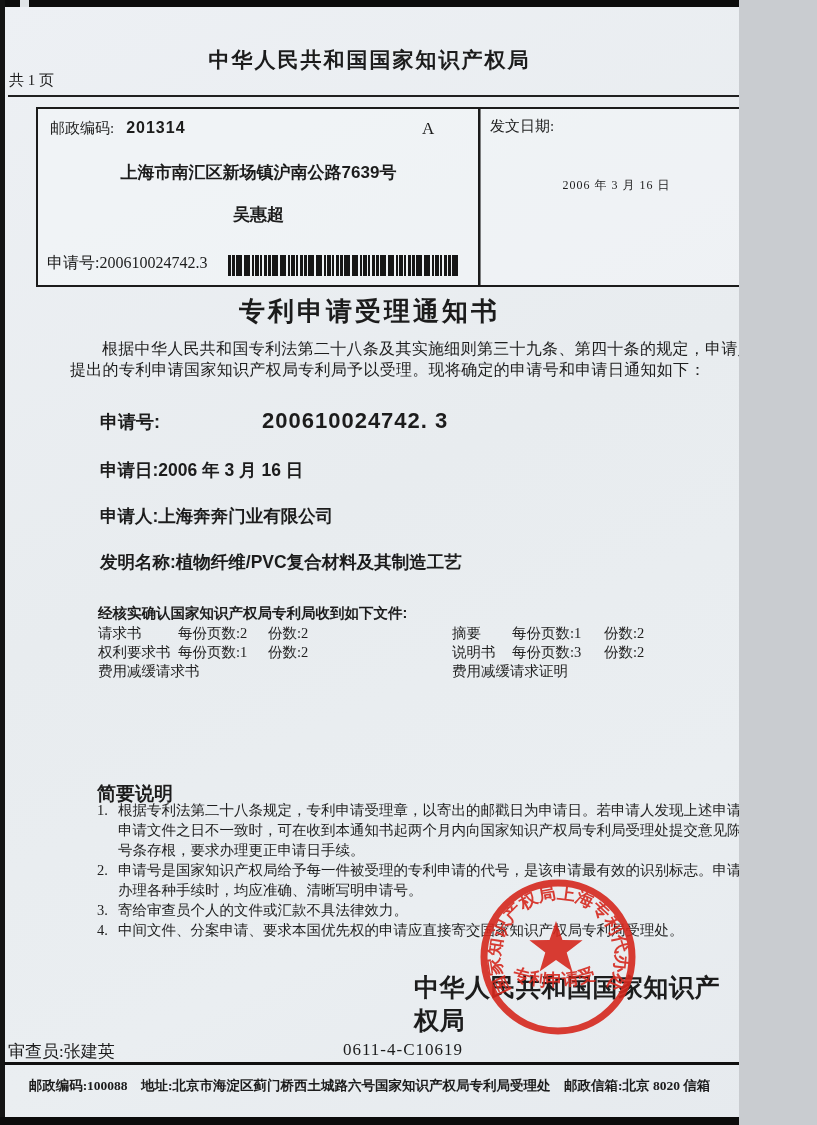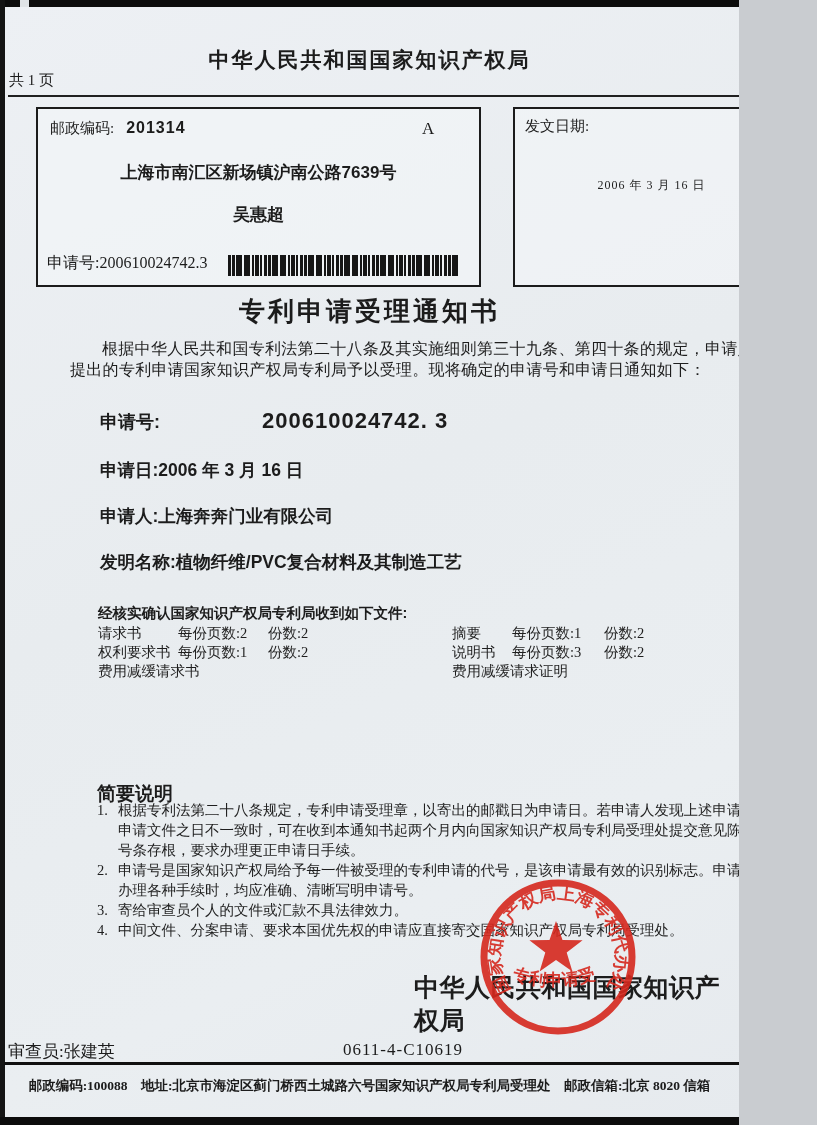--- a/index.html
+++ b/index.html
@@ -16,21 +16,21 @@
   .edge-top-notch{left:20px;top:0;width:9px;height:7px;background:#dfe3e6;}
   .edge-left{left:0;top:0;width:5px;height:1125px;background:#141414;}
   .edge-bottom{left:0;top:1117px;width:817px;height:8px;background:#0c0c0c;}
   
   .office-title{top:46px;left:0;width:100%;text-align:center;font-size:21px;letter-spacing:2px;font-weight:bold;}
   .page-count{top:71px;left:9px;font-size:15px;}
   .header-rule{top:95px;left:8px;width:795px;height:2px;background:#202020;}
   
   .box{border:2px solid #1b1b1b;background:rgba(246,248,250,0.45);}
   .box-left{left:36px;top:107px;width:441px;height:176px;}
-  .box-right{left:513px;top:107px;width:273px;height:176px;}
+  .box-right{left:478px;top:107px;width:273px;height:176px;}
   .postal-row{top:10px;left:12px;font-size:15px;}
   .postal-code{font-size:16px;font-weight:bold;font-family:"Liberation Sans",sans-serif;margin-left:12px;letter-spacing:1px;}
   .type-code{top:10px;left:384px;font-size:17px;}
   .addr-line{top:52px;left:0;width:100%;text-align:center;font-size:17px;font-weight:bold;}
   .recipient{top:94px;left:0;width:100%;text-align:center;font-size:17px;font-weight:bold;}
   .appno-line{top:144px;left:9px;font-size:16px;}
   .barcode{left:190px;top:146px;width:232px;height:21px;
     background-image:
       repeating-linear-gradient(90deg,#161616 0 2px,transparent 2px 4px),
       repeating-linear-gradient(90deg,#161616 0 3px,transparent 3px 9px),

